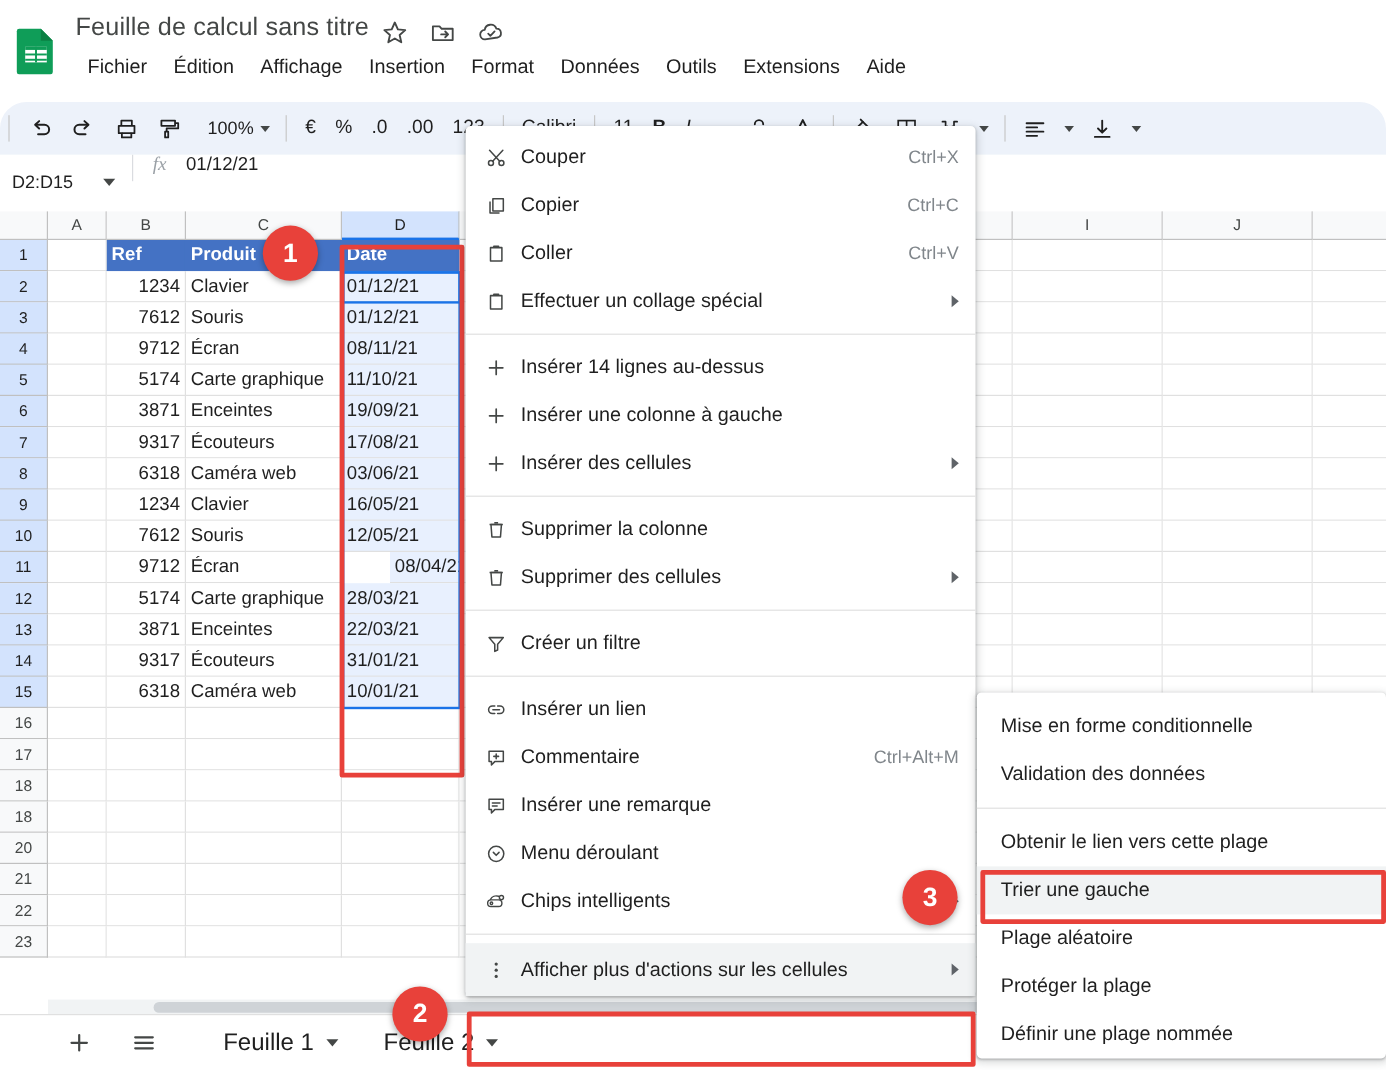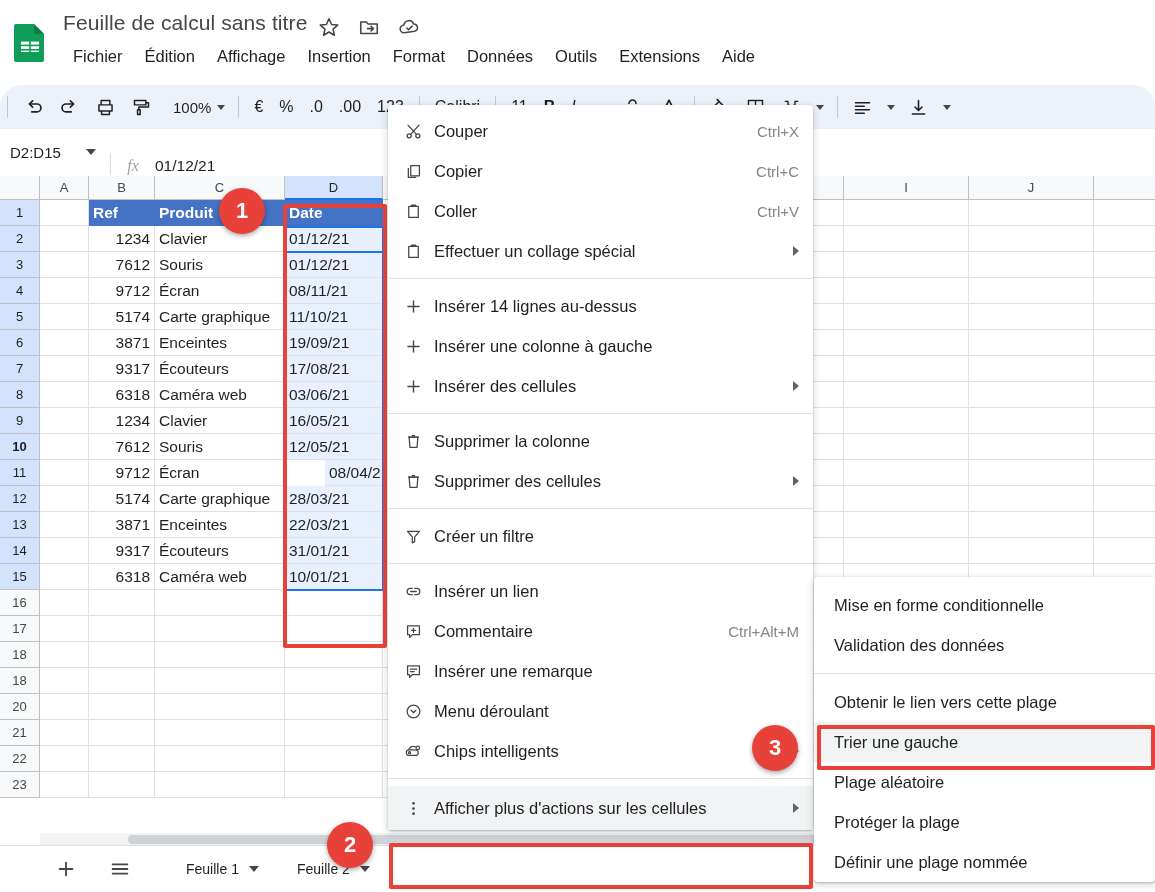--- a/index.html
+++ b/index.html
@@ -47,21 +47,21 @@
   }
   .tb-text {
     height:30px; border-radius:4px; display:flex; align-items:center; padding:0 8px;
     font-size:16px; color:#1f1f1f; cursor:pointer; flex:0 0 auto;
   }
   .caret { width:0;height:0;border-left:4px solid transparent;border-right:4px solid transparent;border-top:5px solid #444746; margin-left:6px; }
 
   
   .formulabar {
     position:absolute; left:0; top:129px; width:1155px; height:46px; background:#ffffff;
-    display:flex; align-items:flex-end;
+    display:flex; align-items:flex-start;
   }
   .namebox {
     width:110px; height:46px; display:flex; align-items:center; padding-left:10px;
     font-size:15px; color:#1f1f1f;
   }
   .namebox-caret { margin-left:auto; margin-right:14px; width:0;height:0;
     border-left:5px solid transparent;border-right:5px solid transparent;border-top:6px solid #444746;}
   .fb-sep { width:1px; height:22px; background:#dadce0; }
   .fx { width:44px; text-align:center; font-size:16px; color:#9aa0a6; font-style:italic; font-family:"Liberation Serif", serif; }
   .fcontent { font-size:15.5px; color:#1f1f1f; }
@@ -122,21 +122,21 @@
   .srow.hl { background:#f1f3f4; }
   .srow .slabel { font-size:16.5px; color:#1f1f1f; white-space:nowrap; }
   .sdiv { height:1px; background:#e0e0e0; margin:8px 0; }
 
   
   .bottombar {
     position:absolute; left:0; bottom:0; width:1155px; height:47px; background:#ffffff;
     display:flex; align-items:center; border-top:1px solid #e0e0e0;
   }
   .bb-btn { width:44px; height:44px; display:flex; align-items:center; justify-content:center; color:#444746; cursor:pointer; border-radius:50%;}
-  .sheettab { display:flex; align-items:center; height:44px; padding:0 8px 0 16px; font-size:14px; color:#1f1f1f; cursor:pointer; border-radius:4px;}
+  .sheettab { display:flex; align-items:center; height:44px; padding:0 8px 0 16px; font-size:20px; color:#1f1f1f; cursor:pointer; border-radius:4px;}
   .sheettab .caret2 { margin-left:10px; width:0;height:0;
     border-left:5px solid transparent;border-right:5px solid transparent;border-top:6px solid #444746;}
   svg { display:block; }
 </style>
 </head>
 <body>
 
 <div id="app">
 
   <div class="topbar">
@@ -326,21 +326,21 @@
     <div id="rowheads">
         <div class="rowhead sel" style="top: 24px;">1</div>
         <div class="rowhead sel" style="top: 50px;">2</div>
         <div class="rowhead sel" style="top: 76px;">3</div>
         <div class="rowhead sel" style="top: 102px;">4</div>
         <div class="rowhead sel" style="top: 128px;">5</div>
         <div class="rowhead sel" style="top: 154px;">6</div>
         <div class="rowhead sel" style="top: 180px;">7</div>
         <div class="rowhead sel" style="top: 206px;">8</div>
         <div class="rowhead sel" style="top: 232px;">9</div>
-        <div class="rowhead sel" style="top: 258px; font-weight: bold;">10</div>
+        <div class="rowhead sel" style="top: 258px;">10</div>
         <div class="rowhead sel" style="top: 284px;">11</div>
         <div class="rowhead sel" style="top: 310px;">12</div>
         <div class="rowhead sel" style="top: 336px;">13</div>
         <div class="rowhead sel" style="top: 362px;">14</div>
         <div class="rowhead sel" style="top: 388px;">15</div>
         <div class="rowhead" style="top: 414px;">16</div>
         <div class="rowhead" style="top: 440px;">17</div>
         <div class="rowhead" style="top: 466px;">18</div>
         <div class="rowhead" style="top: 492px;">18</div>
         <div class="rowhead" style="top: 518px;">20</div>

